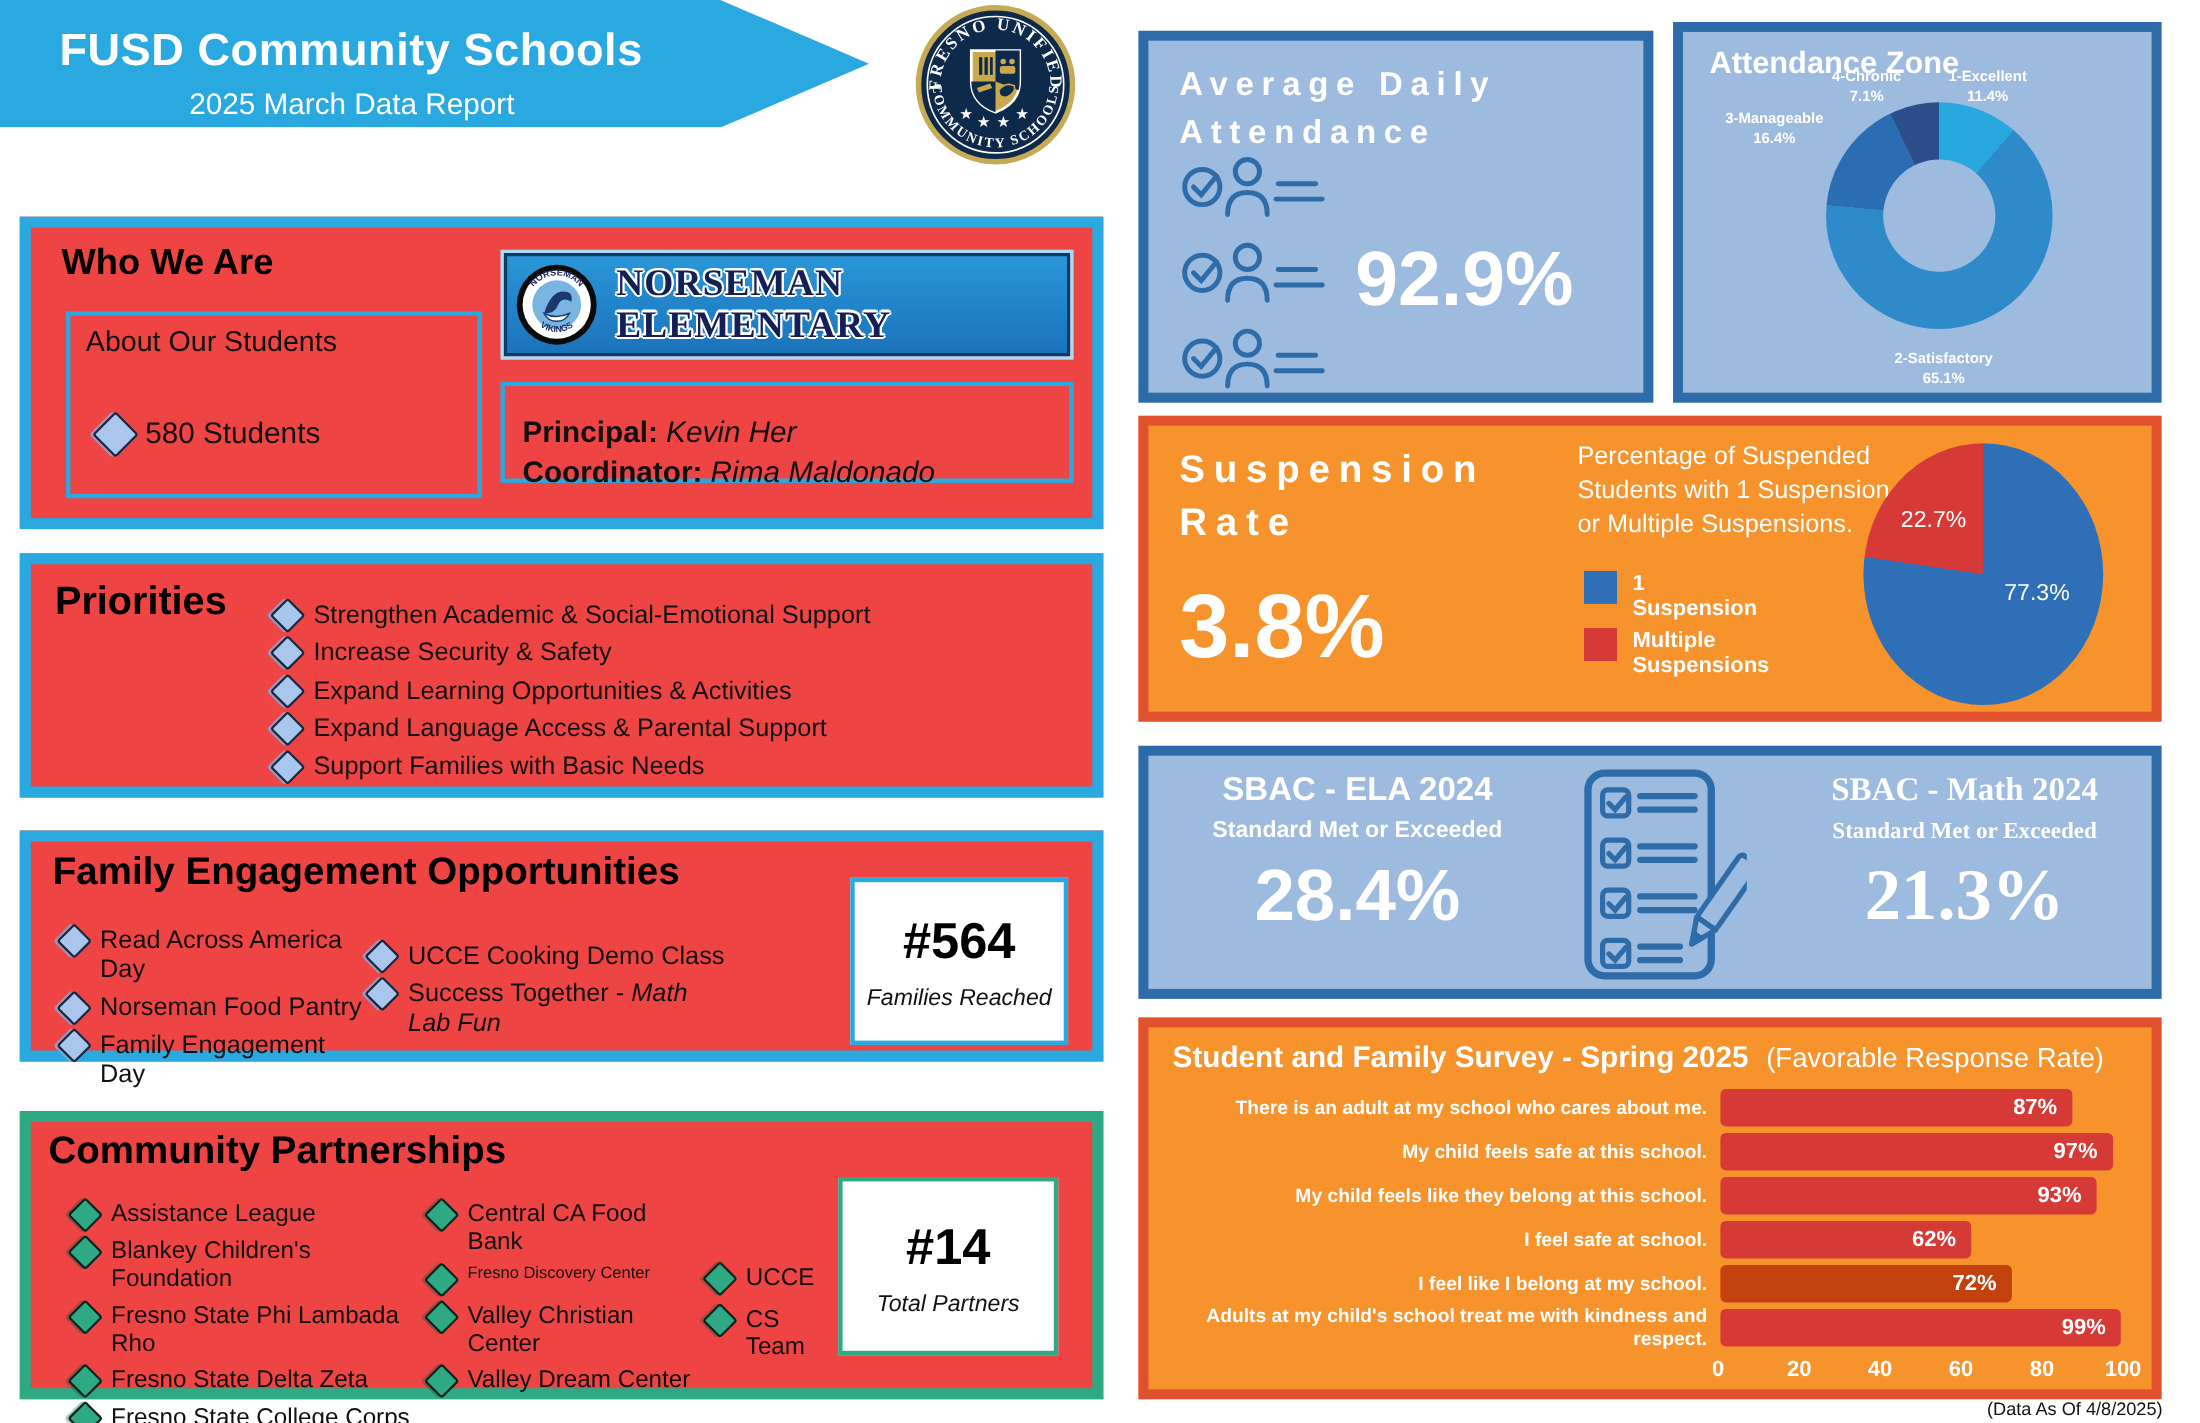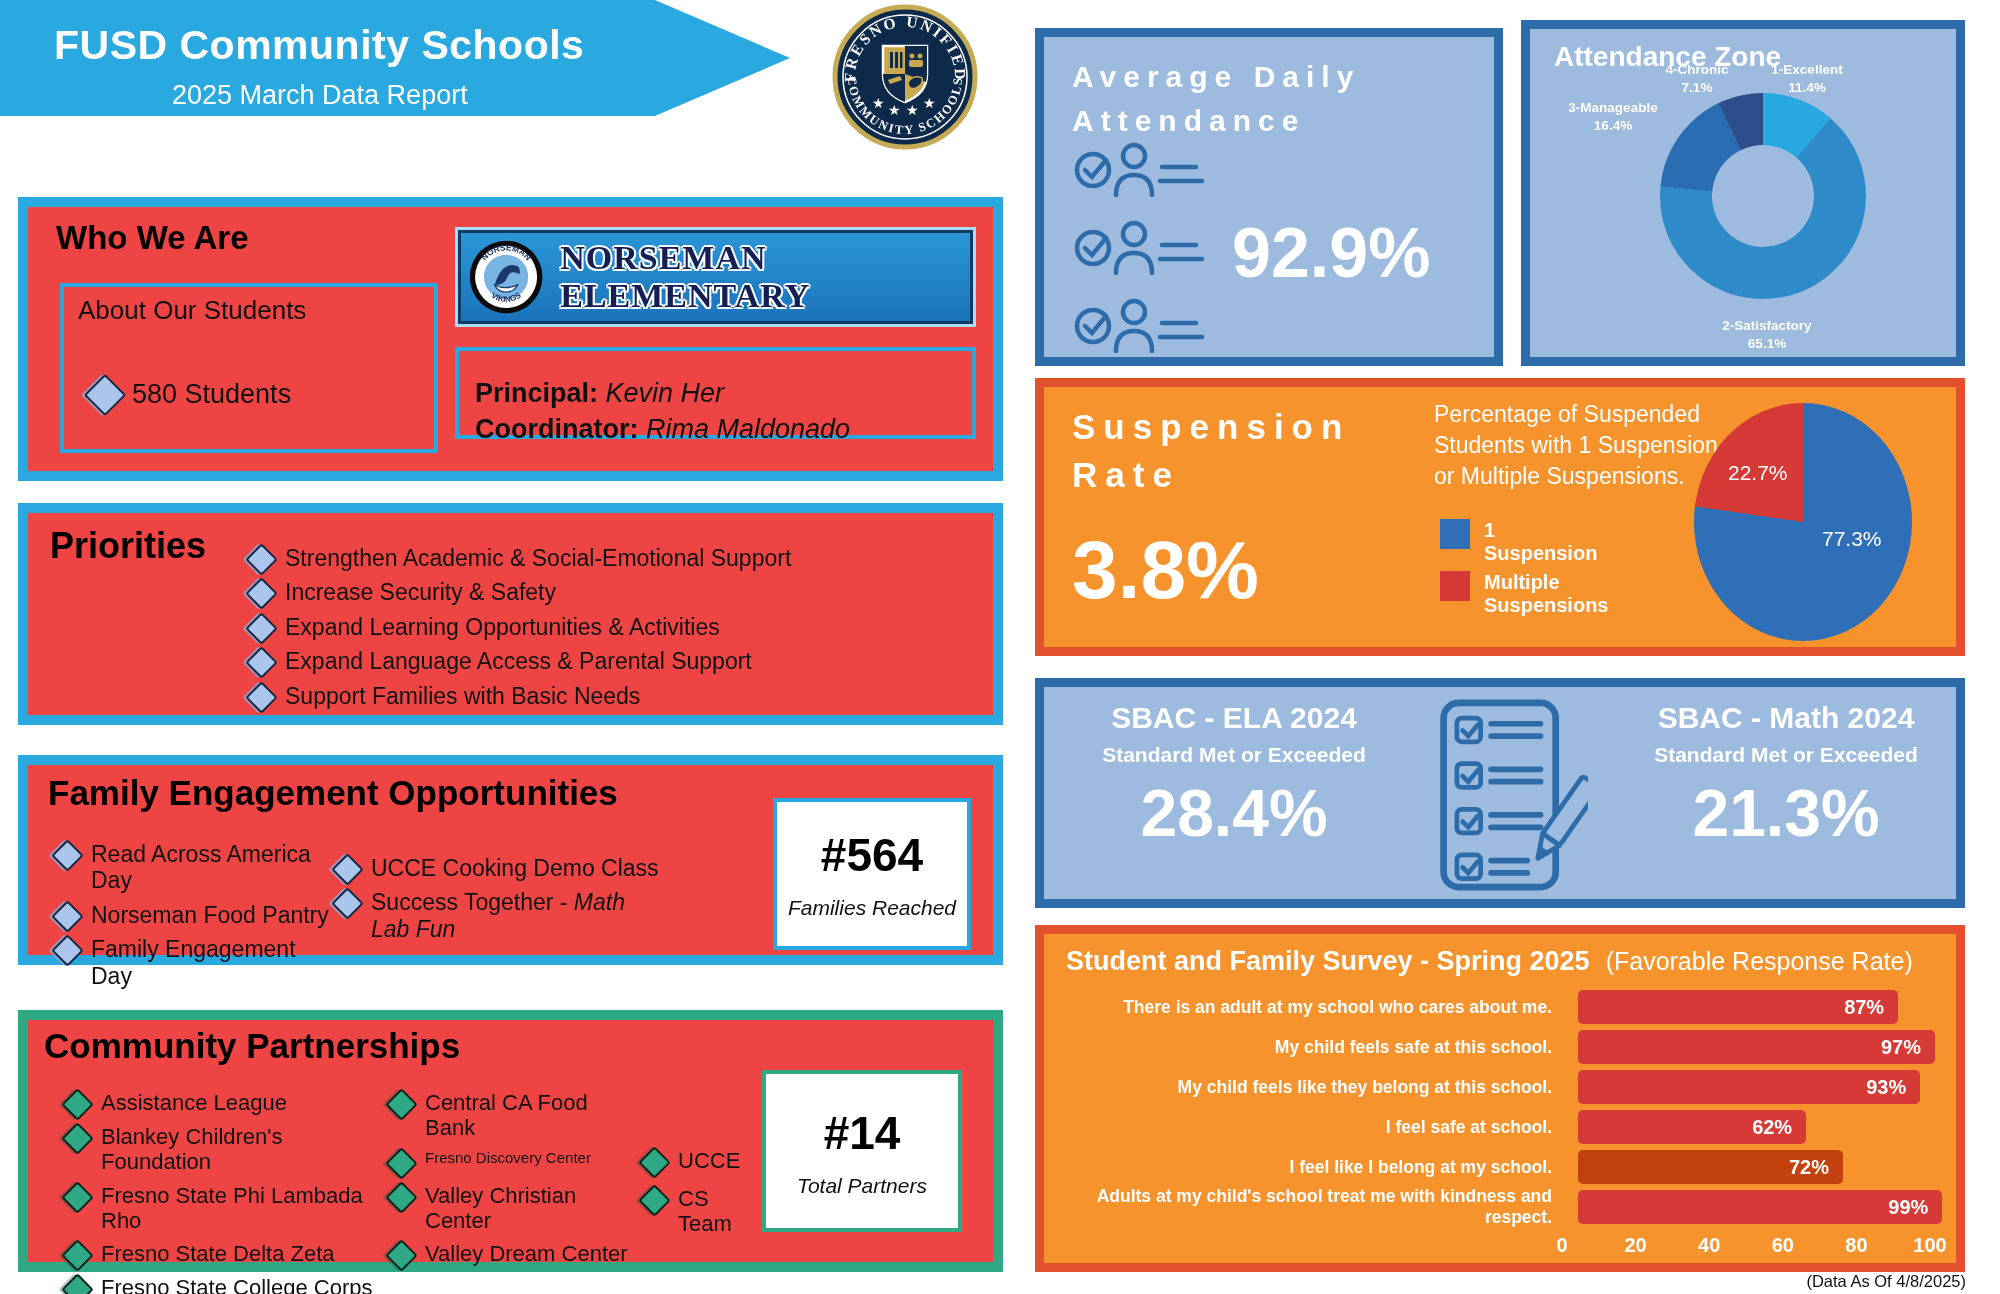--- a/index.html
+++ b/index.html
@@ -84,21 +84,21 @@
   .sbac-title{font-size:30px;font-weight:800;}
   .sbac-sub{font-size:21px;font-weight:800;margin-top:8px;}
   .sbac-value{font-size:66px;font-weight:800;margin-top:8px;}
   .checklist{position:absolute;left:392px;top:10px;}
 
   .p-survey{left:1035px;top:925px;width:930px;height:347px;}
   .survey-title{position:absolute;left:22px;top:12px;font-size:27px;font-weight:800;color:#fff;}
   .survey-note{font-weight:400;font-size:25px;margin-left:16px;}
   .survey-rows{position:absolute;left:10px;top:56px;width:892px;}
   .s-row{display:flex;align-items:center;margin-bottom:6px;height:34px;}
-  .s-label{width:498px;text-align:right;font-size:17.5px;font-weight:700;color:#fff;padding-right:26px;flex:0 0 auto;}
+  .s-label{width:498px;text-align:right;font-size:17.5px;font-weight:700;color:#fff;padding-right:12px;flex:0 0 auto;}
   .s-track{position:relative;width:368px;height:34px;flex:0 0 auto;}
   .s-bar{position:absolute;left:0;top:0;height:34px;border-radius:5px;background:#d63a36;
          display:flex;align-items:center;justify-content:flex-end;padding-right:14px;box-sizing:border-box;}
   .s-val{color:#fff;font-size:20px;font-weight:700;}
   .survey-axis{position:absolute;left:518px;top:300px;width:368px;height:26px;}
   .survey-axis span{position:absolute;transform:translateX(-50%);color:#fff;font-size:20px;font-weight:700;}
 
   .footer-note{position:absolute;right:34px;top:1272px;font-size:16.5px;color:#111;}
 </style>
 </head>
@@ -410,21 +410,21 @@
           <path d="M28 179 l6 6 l10 -12"></path>
         <path d="M58 172 H96" stroke-width="6"></path>
           <path d="M58 185 H96" stroke-width="6"></path>
       </g>
       <g transform="rotate(35 128 140)" stroke="#2e6ca9" stroke-width="5" fill="#9dbbdf" stroke-linejoin="round">
         <rect x="117" y="78" width="22" height="74" rx="4"></rect>
         <path d="M117 152 h22 l-11 24 Z"></path>
         <path d="M123 164 l5 12 l5 -12" fill="#2e6ca9"></path>
       </g>
     </svg>
-    <div class="sbac-block" style="left:572px;">
+    <div class="sbac-block" style="left:572px;font-family:Liberation Serif, serif;">
       <div class="sbac-title">SBAC - Math 2024</div>
       <div class="sbac-sub">Standard Met or Exceeded</div>
       <div class="sbac-value">21.3%</div>
     </div>
   </section>
 
   <section class="panel orange-panel p-survey">
     <div class="survey-title">
       <span>Student and Family Survey - Spring 2025</span><span class="survey-note">(Favorable Response Rate)</span>
     </div>

